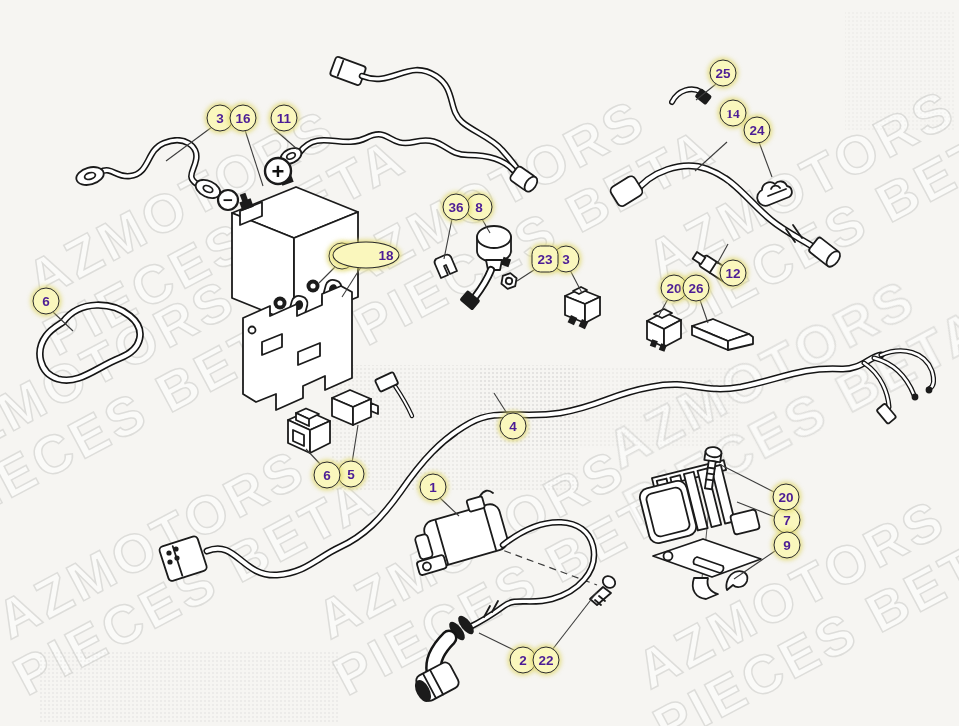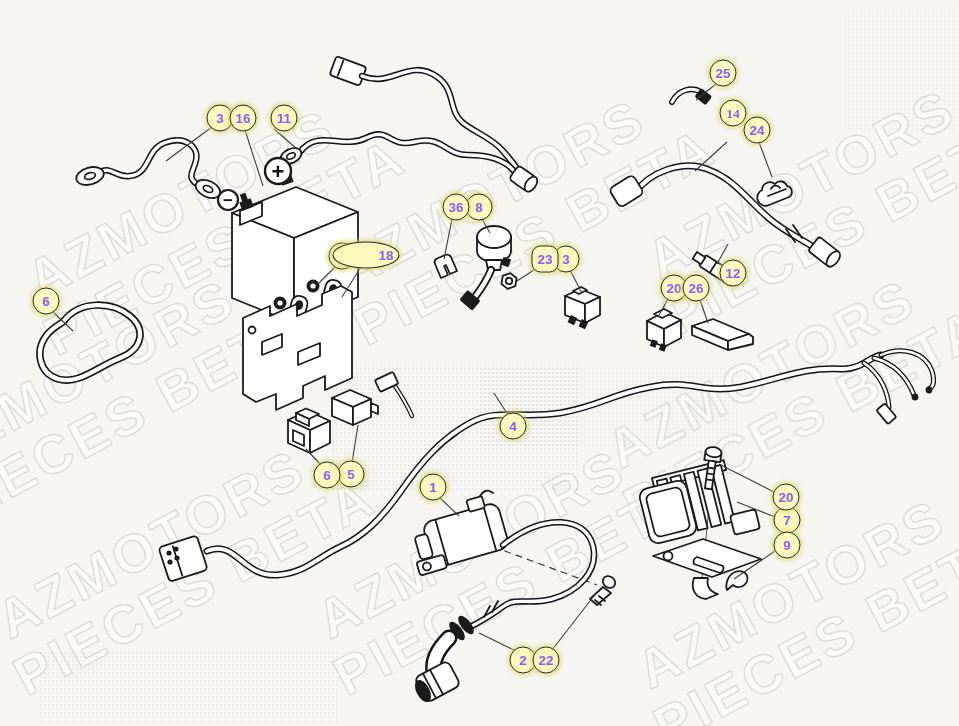--- a/index.html
+++ b/index.html
@@ -10,21 +10,21 @@
       stroke:#d9d9d6;stroke-width:1.5px;letter-spacing:4px;}
   .ln{stroke:#1b1b1b;stroke-width:1.8;fill:none;stroke-linejoin:round;stroke-linecap:round;}
   .fw{fill:#ffffff;}
   .fd{fill:#1b1b1b;stroke:none;}
   .tube-b{stroke:#151515;fill:none;stroke-linecap:round;stroke-linejoin:round;}
   .tube-w{stroke:#ffffff;fill:none;stroke-linecap:round;stroke-linejoin:round;}
   .leader{stroke:#3c3c3c;stroke-width:1.1;}
   .sym{font-weight:bold;fill:#111;text-anchor:middle;}
   #callout-layer{position:absolute;left:0;top:0;width:100%;height:100%;}
   .callout{position:absolute;width:25px;height:25px;border-radius:50%;
-           background:#faf7bd;border:1.6px solid #2a2a2a;color:#8b5cf6;
+           background:#faf7bd;border:1.6px solid #2a2a2a;color:#4c1d95;
            font:bold 13.5px "Liberation Sans",sans-serif;
            display:flex;align-items:center;justify-content:center;
            transform:translate(-50%,-50%);
            box-shadow:0 0 4px 2px rgba(224,216,110,.75);cursor:pointer;}
 </style>
 </head>
 <body>
 
 <div id="stage">
 <svg id="art" width="959" height="726" viewBox="0 0 959 726">

